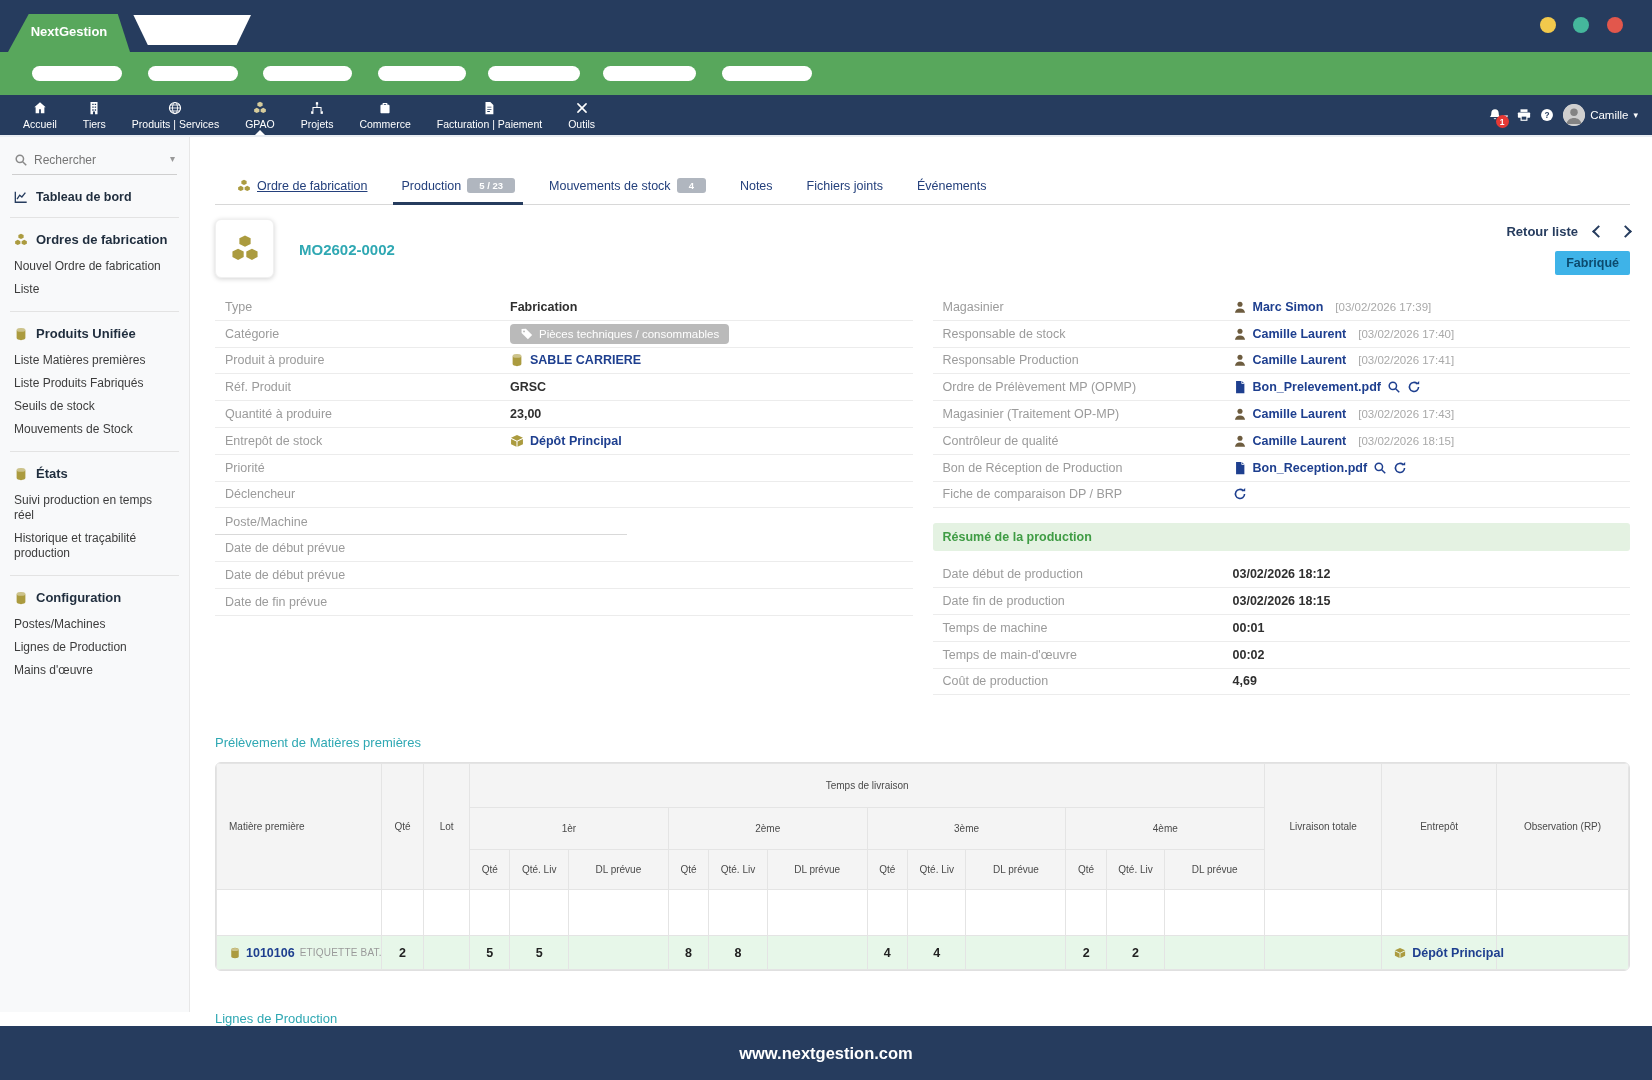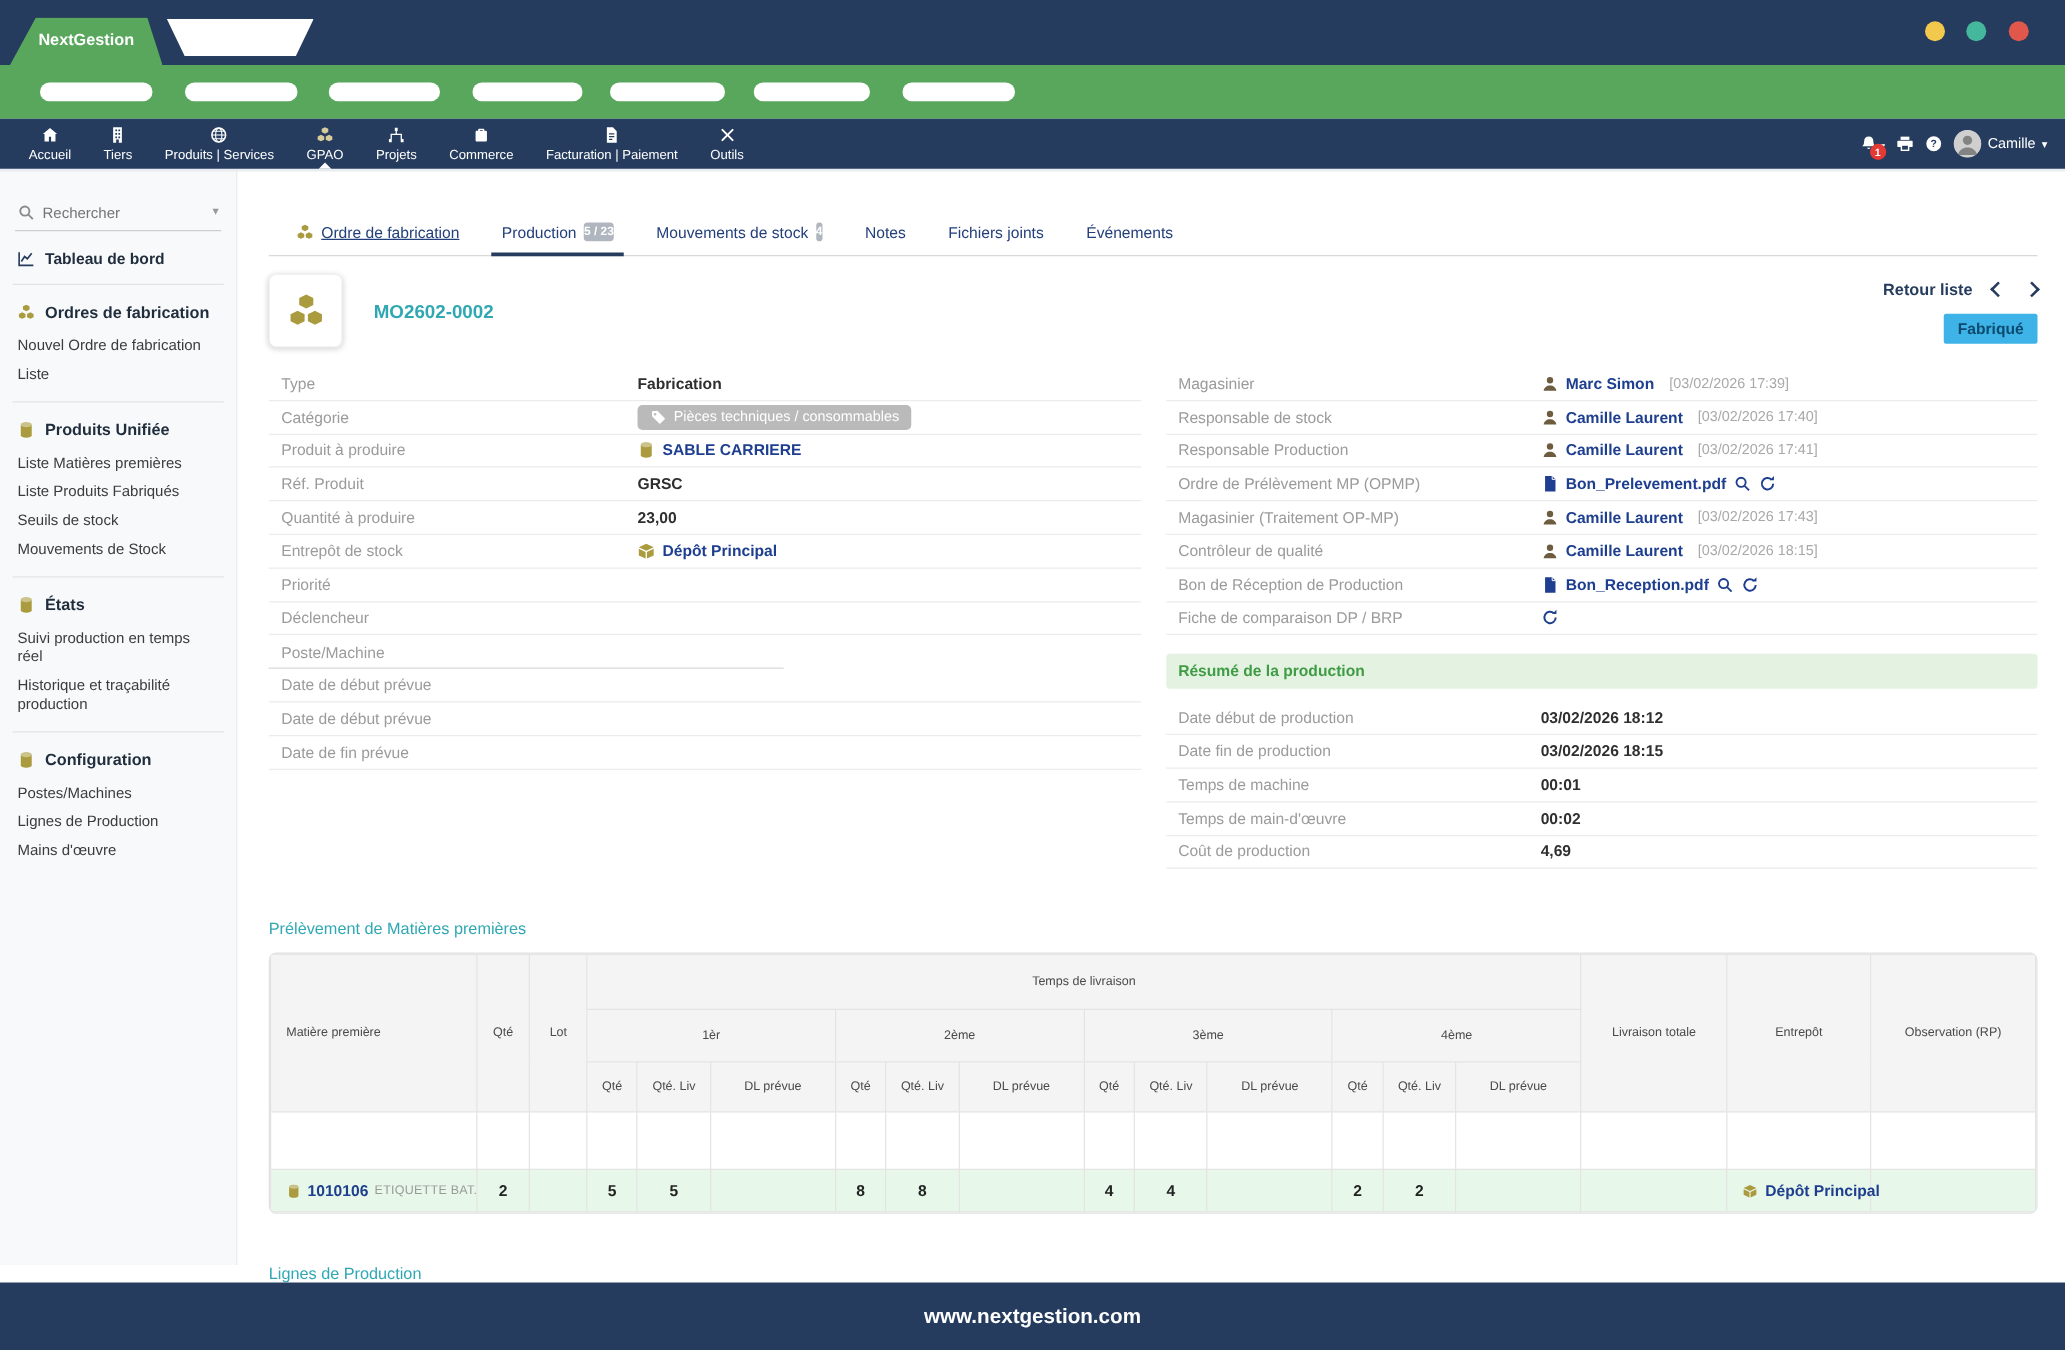--- a/index.html
+++ b/index.html
@@ -38,21 +38,21 @@
   .nbadge{position:absolute;left:8px;top:7px;min-width:13px;height:13px;border-radius:7px;background:#e53935;
     color:#fff;font-size:8.5px;font-weight:bold;display:flex;align-items:center;justify-content:center;padding:0 2px;}
   .tiny-caret{font-size:9px;line-height:1;}
   .avatar{width:22px;height:22px;border-radius:50%;overflow:hidden;background:#d9d9d9;}
   .avatar svg{width:22px;height:22px;}
   .user-wrap{display:flex;align-items:center;gap:5px;cursor:pointer;}
 
   
   .sidebar{position:absolute;top:137px;left:0;width:190px;height:875px;background:#f8f9fa;
     border-right:1px solid #e7e7e7;padding:12px 12px 0 12px;font-size:12px;color:#3c3c3c;}
-  .search{display:flex;align-items:flex-start;gap:6px;border-bottom:1px solid #cfcfcf;padding:4px 2px 7px 2px;margin-top:10px;}
+  .search{display:flex;align-items:flex-start;gap:6px;border-bottom:1px solid #cfcfcf;padding:4px 2px 7px 2px;}
   .search input{border:none;outline:none;background:transparent;flex:1;width:90px;font-size:12px;color:#555;
     font-family:"Liberation Sans",sans-serif;}
   .search .caret-down{color:#999;font-size:10px;}
   .search .icn{color:#8a8a8a;}
   .side-row{display:flex;align-items:center;gap:8px;padding:15px 2px 13px 2px;font-weight:bold;color:#1f2d3d;
     font-size:12.5px;cursor:pointer;}
   .side-row .icn{color:var(--navy);}
   .side-divider{border:none;border-top:1px solid #e3e3e3;margin:0 -2px;}
   .side-section-title{display:flex;align-items:flex-end;gap:8px;font-weight:bold;color:#1f2d3d;font-size:13px;
     padding:14px 2px 8px 2px;cursor:pointer;}
@@ -62,21 +62,21 @@
 
   
   .main{position:absolute;top:137px;left:190px;right:0;height:889px;background:#fff;overflow:hidden;
     padding:0 22px 0 25px;}
   .tabs{display:flex;align-items:center;gap:34px;border-bottom:1px solid #d8d8d8;padding:13px 0 11px 22px;
     font-size:12.5px;color:#24407c;}
   .tab{position:relative;display:flex;align-items:center;gap:6px;cursor:pointer;margin-top:28px;}
   .tab .icn{color:var(--gold);}
   .tab.link .tab-label{text-decoration:underline;}
   .tab.active::after{content:"";position:absolute;left:-8px;right:-8px;bottom:-12px;height:3px;background:var(--navy);}
-  .tbadge{background:#b0b6bf;color:#fff;font-size:9.5px;font-weight:bold;border-radius:3px;padding:2px 0;}
+  .tbadge{background:#b0b6bf;color:#fff;font-size:9.5px;font-weight:bold;border-radius:3px;padding:2px 12px;}
 
   .head-row{display:flex;justify-content:space-between;margin-top:14px;}
   .icon-card{width:59px;height:59px;border:1px solid #f0f0f0;border-radius:6px;background:#fff;
     box-shadow:0 1px 5px rgba(0,0,0,.18);display:flex;align-items:center;justify-content:center;}
   .icon-card .icn svg{width:30px;height:30px;}
   .icon-card .icn{color:var(--gold);}
   .order-title{color:var(--teal);font-weight:bold;font-size:15px;margin:22px 0 0 25px;}
   .head-left{display:flex;}
   .head-right{display:flex;flex-direction:column;align-items:flex-end;gap:12px;padding-top:5px;}
   .back-row{display:flex;align-items:center;gap:16px;color:var(--navy);font-weight:bold;font-size:13px;}

